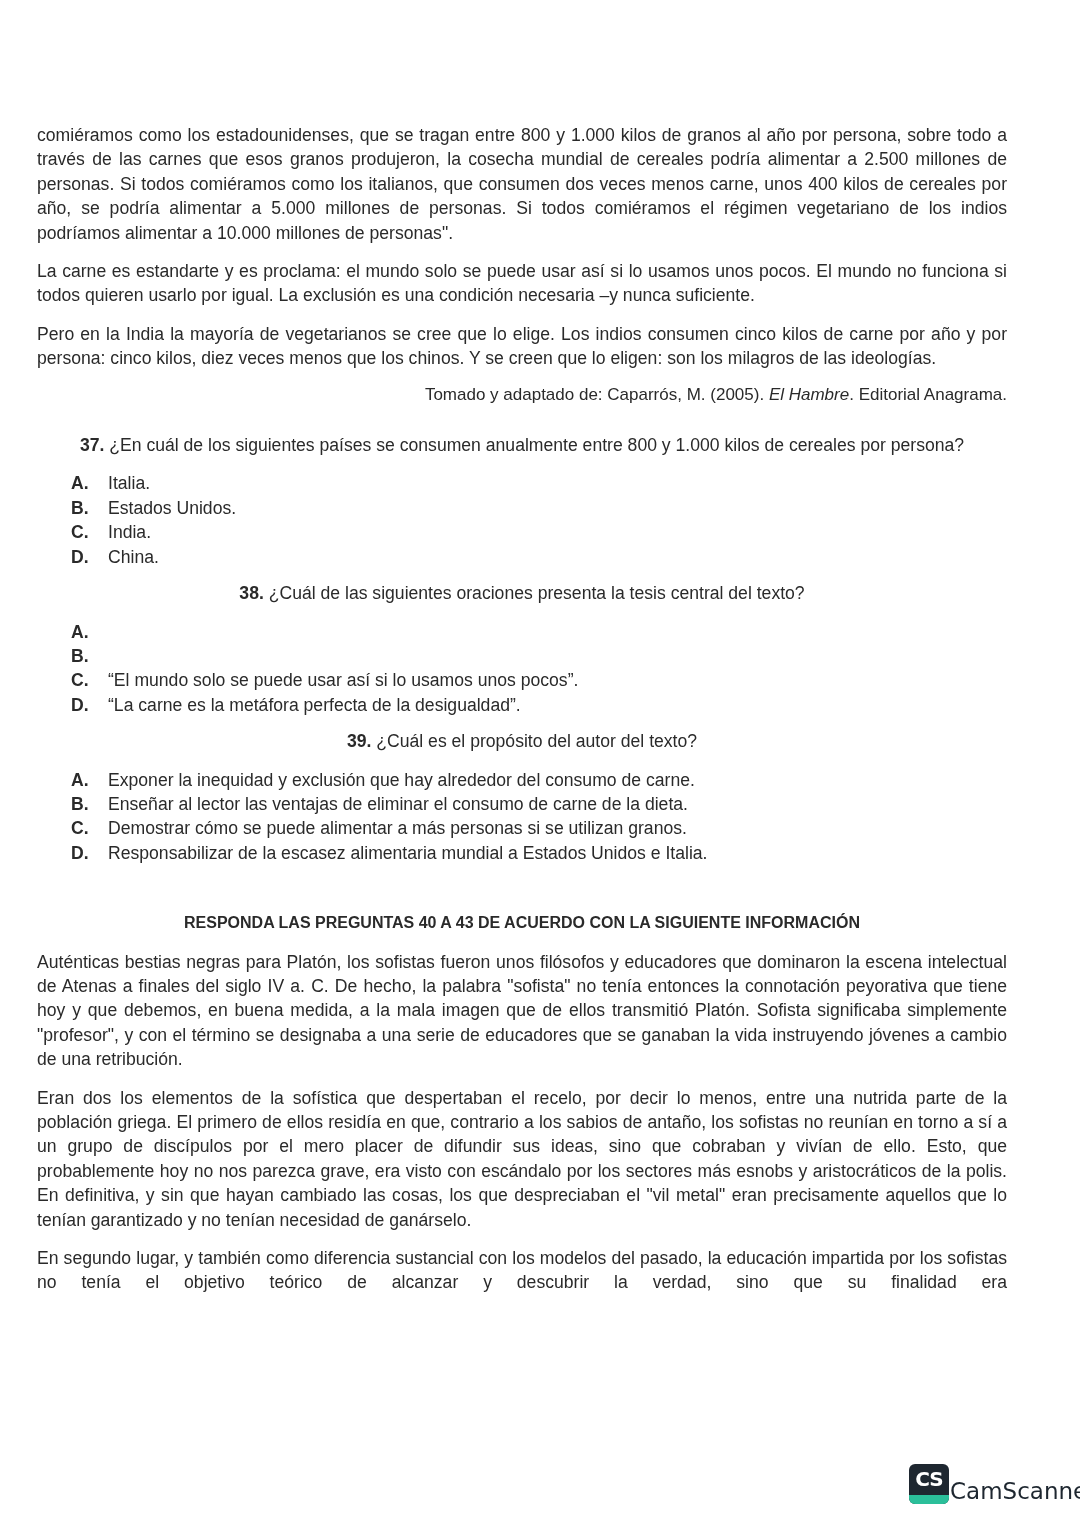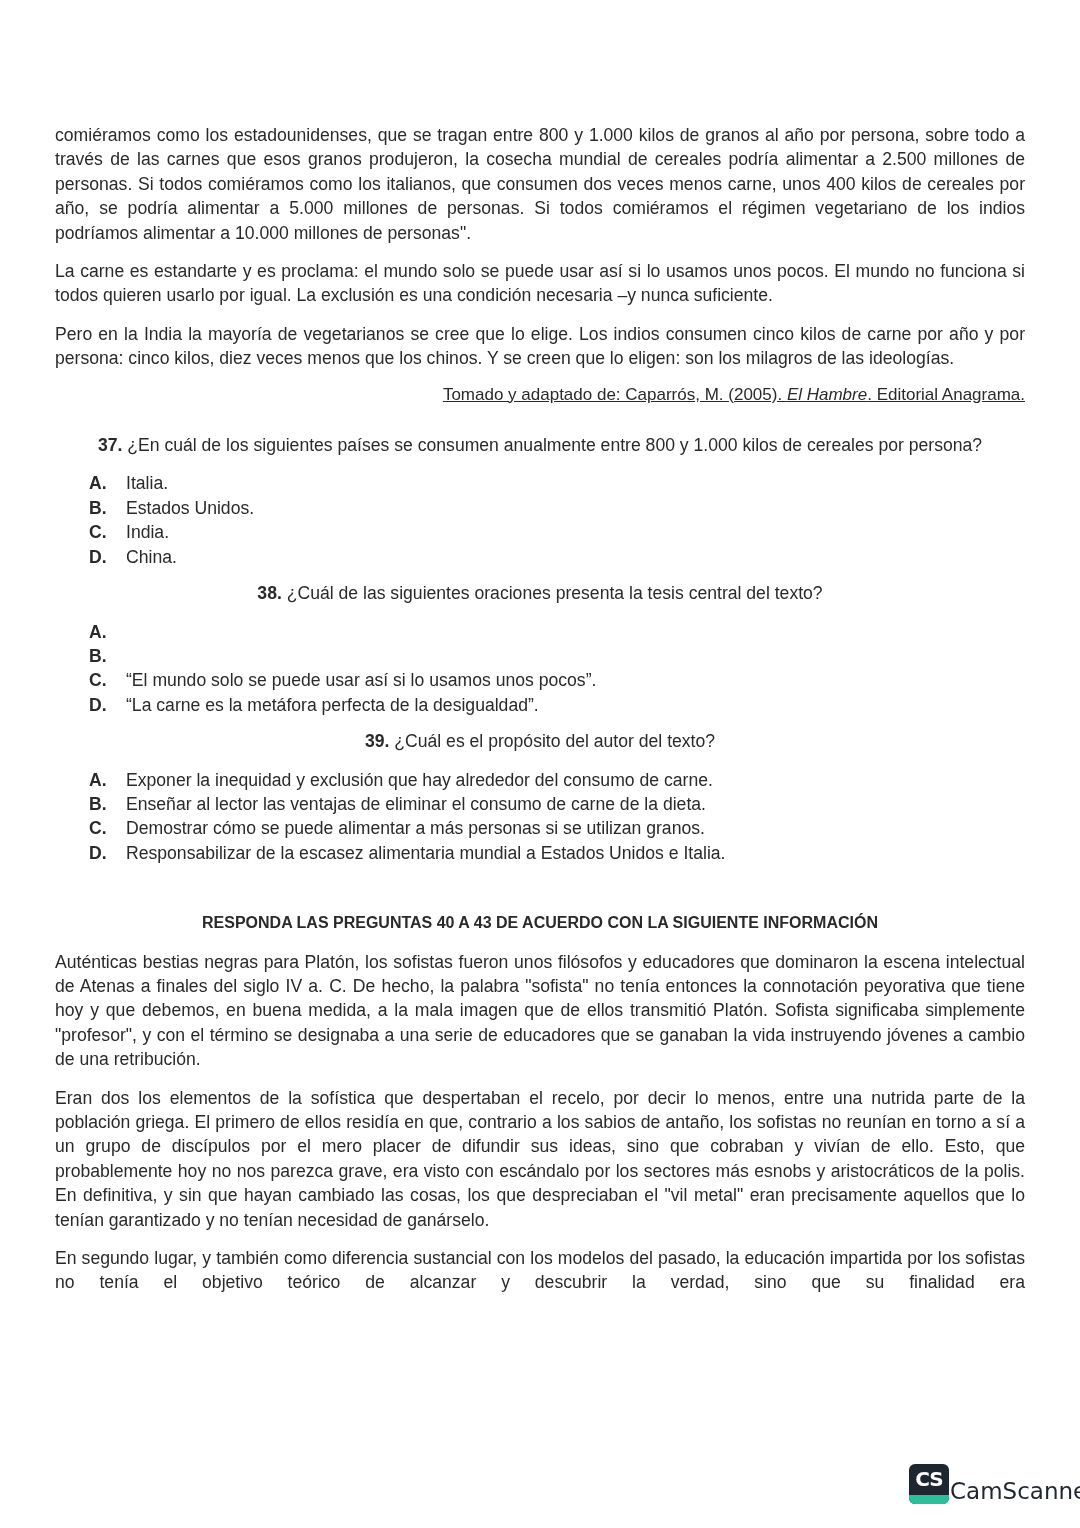--- a/index.html
+++ b/index.html
@@ -7,34 +7,33 @@
     width: 1080px;
     height: 1528px;
     background: #ffffff;
     position: relative;
     overflow: hidden;
     font-family: "Liberation Sans", sans-serif;
     color: #2a2a2a;
   }
   .page {
     position: absolute;
-    left: 55px;
+    left: 37px;
     top: 123px;
     width: 970px;
     font-size: 17.6px;
     line-height: 24.4px;
   }
   p { margin: 0; }
   .just { text-align: justify; }
   .para { margin-bottom: 14px; }
   .citation {
     text-align: right;
     margin-top: 12px;
     font-size: 17px;
-    text-decoration: underline;
   }
   .citation i { font-style: italic; }
   .q-stem { margin-bottom: 14px; text-align: center; }
   .q-num { font-weight: bold; }
   .options { margin: 0 0 12px 34px; padding: 0; list-style: none; }
   .options li { display: flex; }
   .opt-letter { font-weight: bold; width: 37px; flex: none; }
   .section-title {
     text-align: center;
     font-weight: bold;

